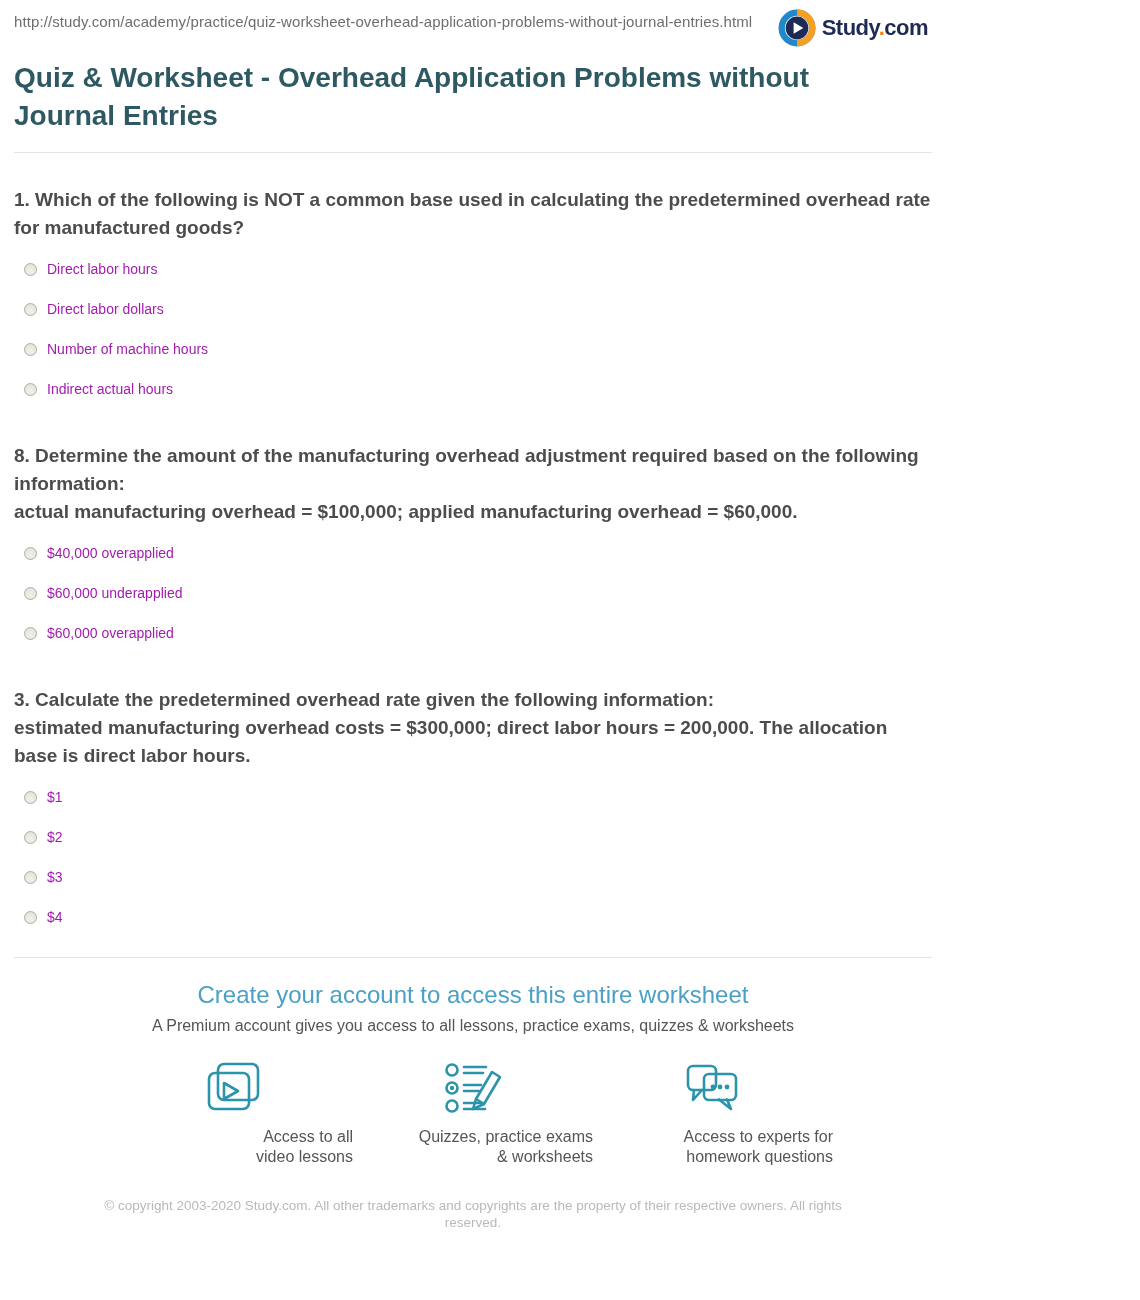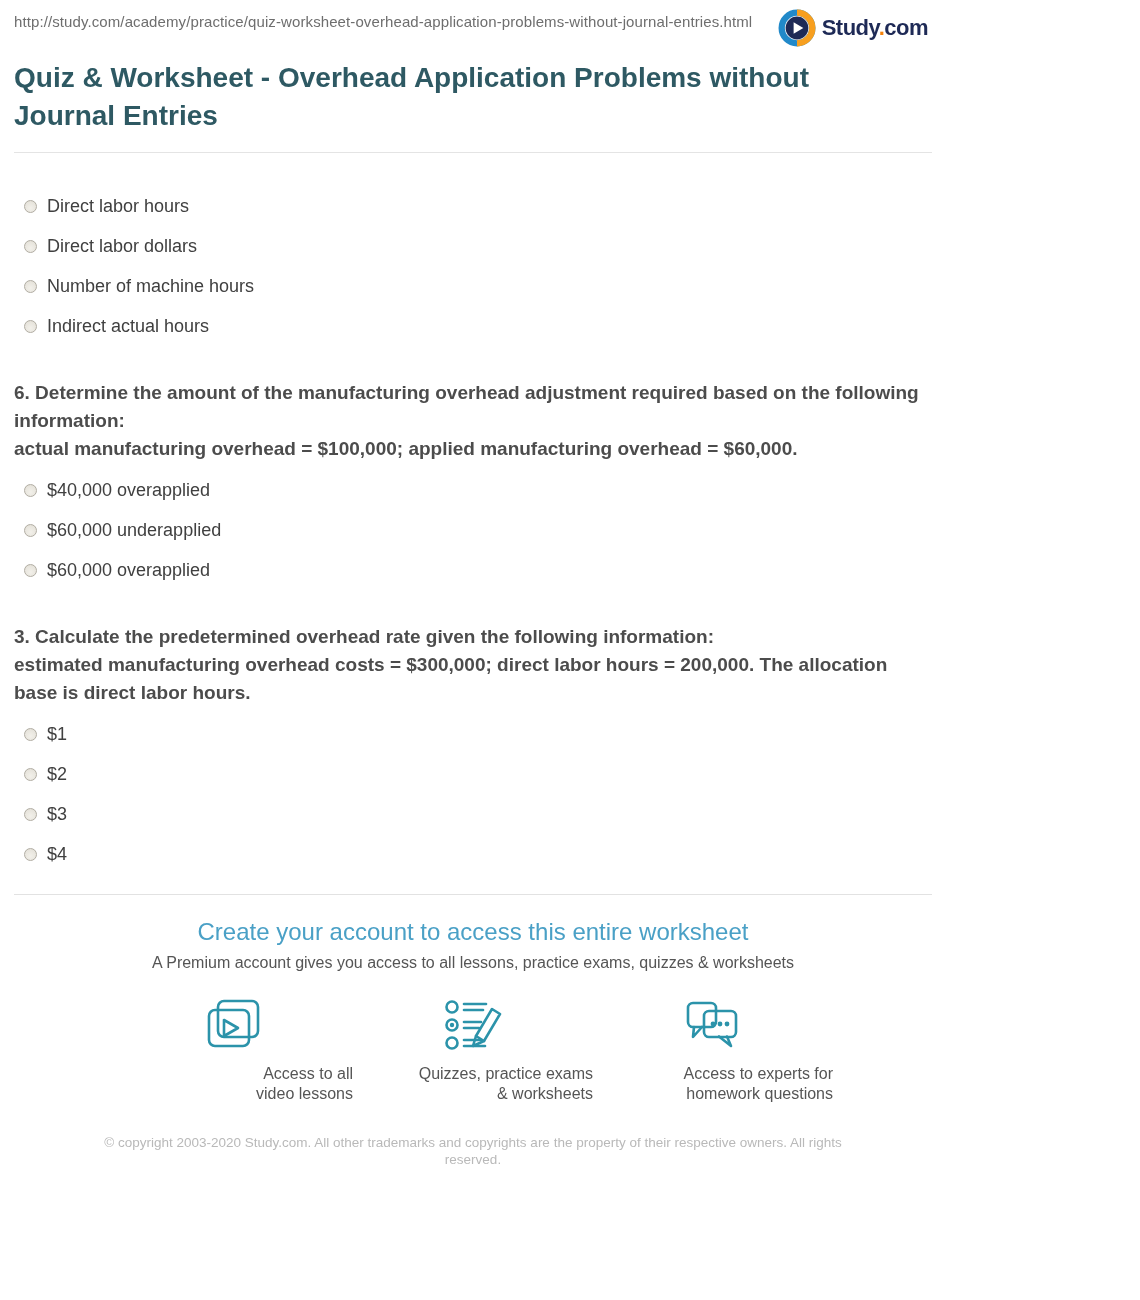--- a/index.html
+++ b/index.html
@@ -29,21 +29,21 @@
   .question { margin-top: 33px; max-width: 1105px; }
   .q-prompt, .q-detail { font-size: 19px; font-weight: 700; color: #4c4c4c; line-height: 28px; }
   .q-detail:empty { display: none; }
   .options { margin-top: 7px; }
   .option-row { display: flex; align-items: center; height: 40px; cursor: pointer; }
   .radio {
     width: 13px; height: 13px; margin: 0 10px; flex: 0 0 13px;
     border: 1px solid #b1ada3; border-radius: 50%;
     background: radial-gradient(circle at 50% 65%, #f2f0ea 0%, #e7e4dc 70%, #d8d4c9 100%);
   }
-  .option-label { font-size: 18px; color: #404040; }
+  .option-label { font-size: 14px; color: #a21caf; }
 
   
   .footer-divider { border: none; border-top: 1px solid #e2e2e2; margin-top: 20px; }
   .promo-heading { margin-top: 23px; text-align: center; font-size: 24px; font-weight: 400; color: #4aa0c6; cursor: pointer; }
   .promo-sub { margin-top: 8px; text-align: center; font-size: 16px; color: #555555; }
   .features { width: 720px; margin: 26px auto 0; display: flex; justify-content: space-between; }
   .feature { width: 240px; text-align: right; }
   .feature svg { display: block; margin: 0 auto; }
   .feature-label { margin-top: 10px; font-size: 16px; color: #555555; line-height: 20px; }
   .copyright {
@@ -67,20 +67,21 @@
       <circle cx="18" cy="18" r="10.8" fill="#1e2a56"></circle>
       <path d="M14.8 12.6 L14.8 23.4 L24 18 Z" fill="#ffffff"></path>
     </svg>
     <span class="logo-text"><span>Study</span><span class="logo-dot">.</span><span>com</span></span>
   </div>
 
   <h1 class="page-title">Quiz &amp; Worksheet - Overhead Application Problems without Journal Entries</h1>
   <hr class="divider">
 
   <div class="question">
+    <div class="q-prompt">1. Which of the following is NOT a common base used in calculating the predetermined overhead rate for manufactured goods?</div>
 
     <div class="options">
       <div class="option-row">
         <span class="radio"></span>
         <span class="option-label">Direct labor hours</span>
       </div>
       <div class="option-row">
         <span class="radio"></span>
         <span class="option-label">Direct labor dollars</span>
       </div>
@@ -89,21 +90,21 @@
         <span class="option-label">Number of machine hours</span>
       </div>
       <div class="option-row">
         <span class="radio"></span>
         <span class="option-label">Indirect actual hours</span>
       </div>
     </div>
   </div>
 
   <div class="question">
-    <div class="q-prompt">6. Determine the amount of the manufacturing overhead adjustment required based on the following information:</div>
+    <div class="q-prompt">8. Determine the amount of the manufacturing overhead adjustment required based on the following information:</div>
     <div class="q-detail">actual manufacturing overhead = $100,000; applied manufacturing overhead = $60,000.</div>
     <div class="options">
       <div class="option-row">
         <span class="radio"></span>
         <span class="option-label">$40,000 overapplied</span>
       </div>
       <div class="option-row">
         <span class="radio"></span>
         <span class="option-label">$60,000 underapplied</span>
       </div>

